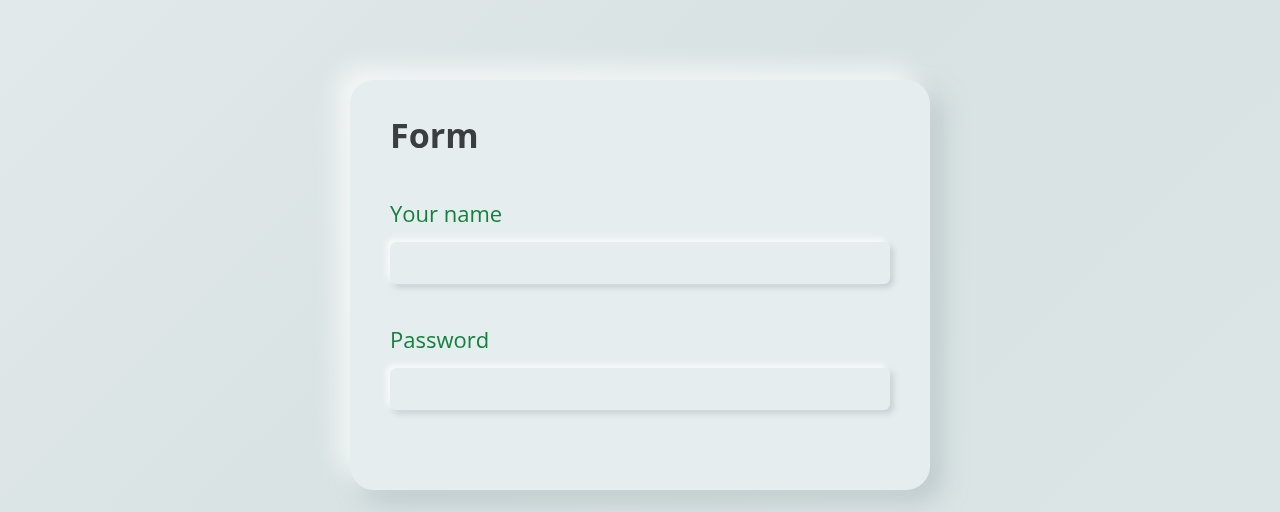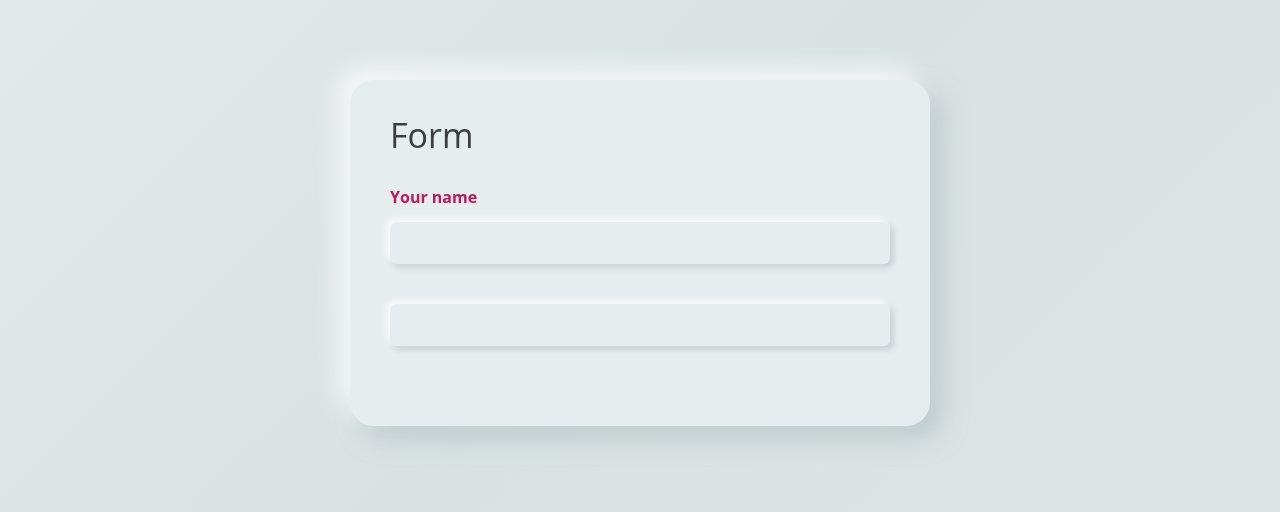--- a/index.html
+++ b/index.html
@@ -22,32 +22,32 @@
       width: 580px;
       background: #e6edee;
       border-radius: 24px;
       padding: 32px 40px 40px 40px;
       box-shadow: 
         -12px -12px 24px rgba(255, 255, 255, 0.7),
         12px 12px 24px rgba(163, 177, 180, 0.5);
     }
     .form-title {
       font-size: 34px;
-      font-weight: 400;
+      font-weight: 700;
       color: #3a3e40;
-      margin-bottom: 28px;
+      margin-bottom: 40px;
     }
     .form-group {
       margin-bottom: 40px;
     }
     .form-label {
       display: block;
-      font-size: 16px;
-      font-weight: 700;
-      color: #be185d;
+      font-size: 22px;
+      font-weight: 400;
+      color: #15803d;
       margin-bottom: 14px;
     }
     .form-input {
       width: 100%;
       height: 42px;
       background: #e6edee;
       border: none;
       border-radius: 6px;
       padding: 0 14px;
       font-size: 16px;
@@ -64,15 +64,16 @@
 <div class="form-card">
   <h1 class="form-title">Form</h1>
 
   <div class="form-group">
     <label class="form-label">Your name</label>
     <input type="text" class="form-input" value="" style="">
   </div>
 
 
   <div class="form-group">
+    <label class="form-label">Password</label>
     <input type="password" class="form-input" value="" style="">
   </div>
 </div>
 
 </body></html>

